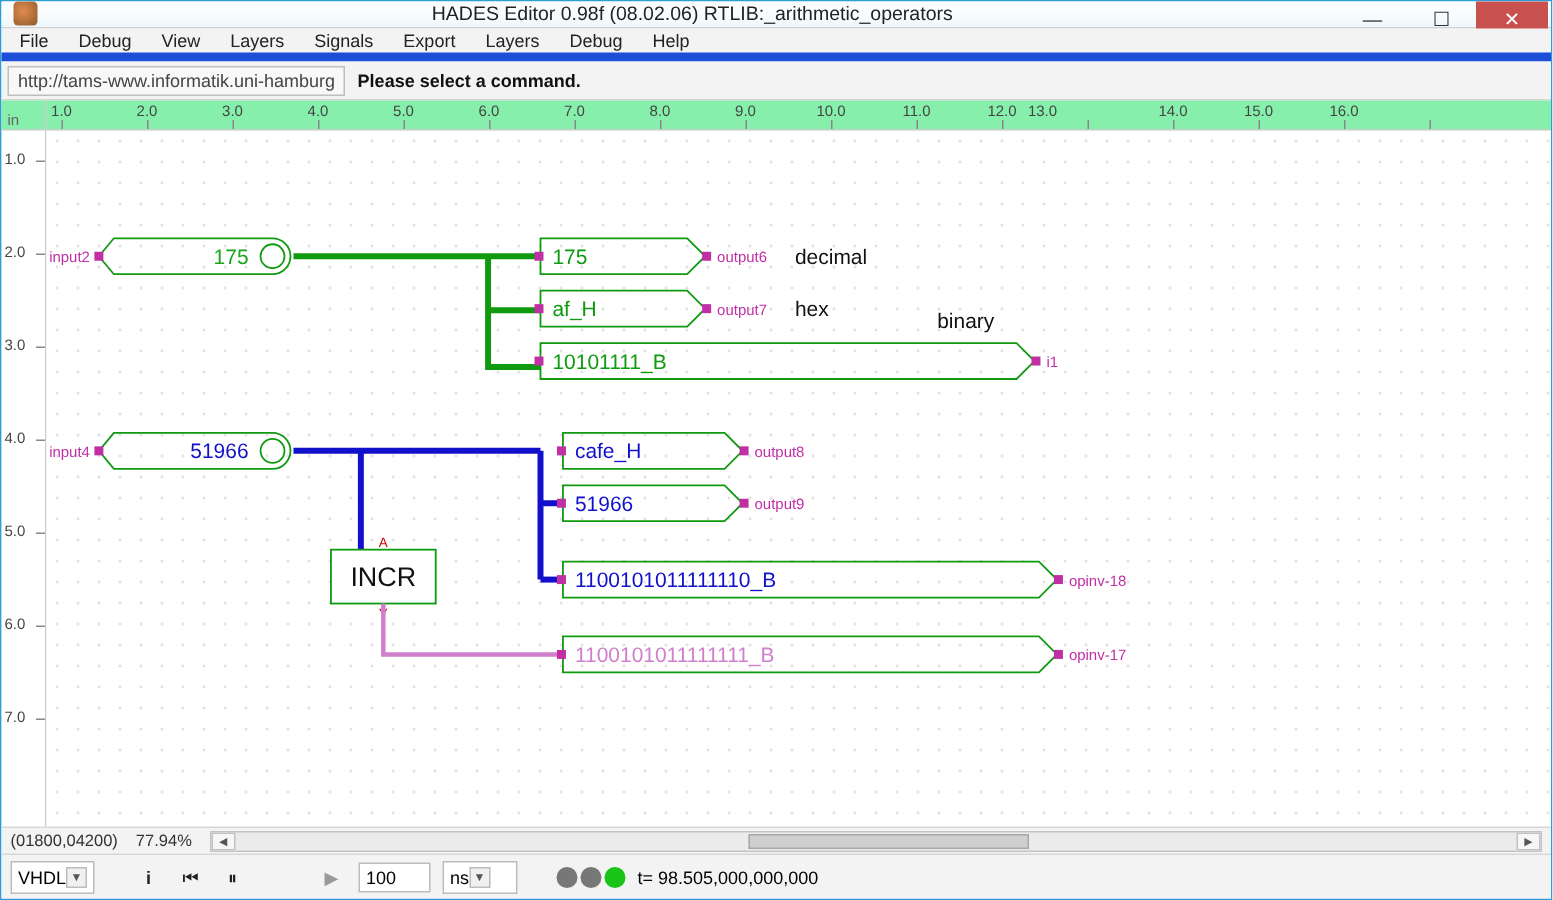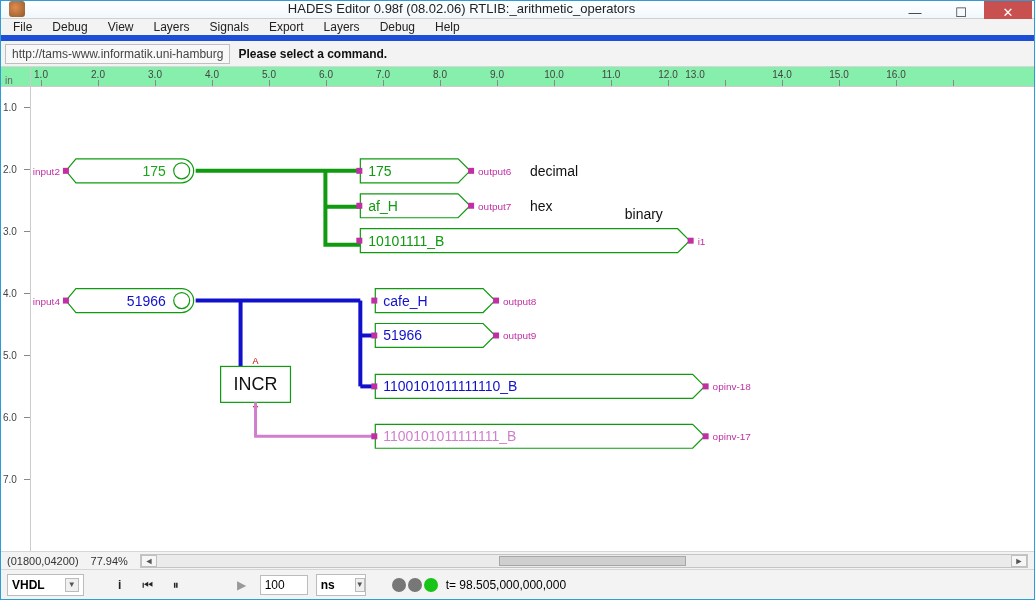--- a/index.html
+++ b/index.html
@@ -35,21 +35,21 @@
 
 .svglayer { position:absolute; inset:0; }
 .lbl { font-family: Arial, sans-serif; }
 .statusrow { height:18px; background:#f3f3f3; border-top:1px solid #d6d6d6; display:flex; align-items:center; padding:0 6px; gap:12px; font-size:11px; color:#333;}
 .scrollbar { flex:1; height:14px; background:#ebebeb; border:1px solid #c4c4c4; display:flex; align-items:center; }
 .scrollbar .arrow { width:16px; height:12px; display:flex; align-items:center; justify-content:center; color:#555; border:1px solid #c0c0c0; background:#f6f6f6;}
 .sarrowL::before{content:"◄"; font-size:9px;}
 .sarrowR::before{content:"►"; font-size:9px;}
 .scrollbar .thumb { height:10px; background:#cfcfcf; border:1px solid #a7a7a7; margin-left:40%; width:22%; }
 .bottombar { height:30px; background:#f3f3f3; border-top:1px solid #d6d6d6; display:flex; align-items:center; padding: 2px 6px; gap:8px; }
-.select { border:1px solid #bcbcbc; background:#fff; height:22px; display:flex; align-items:center; padding:0 4px; gap:20px;font-weight:bold; }
+.select { border:1px solid #bcbcbc; background:#fff; height:22px; display:flex; align-items:center; padding:0 4px; gap:0; }
 .select .caret { width:14px; height:14px; border:1px solid #bcbcbc; background:#f0f0f0; display:flex; align-items:center; justify-content:center; }
 .select .caret::before { content:"▼"; font-size:8px; color:#555;}
 .tbtn { width:20px; height:20px; display:flex; align-items:center; justify-content:center; color:#222; }
 .tinput { border:1px solid #bcbcbc; background:#fff; height:20px; width:48px; padding:0 4px; font-size:12px; }
 .circle { width:14px; height:14px; border-radius:50%; display:inline-block;}
 .lights { display:flex; gap:2px; align-items:center;}
 </style>
 </head>
 <body>
 

